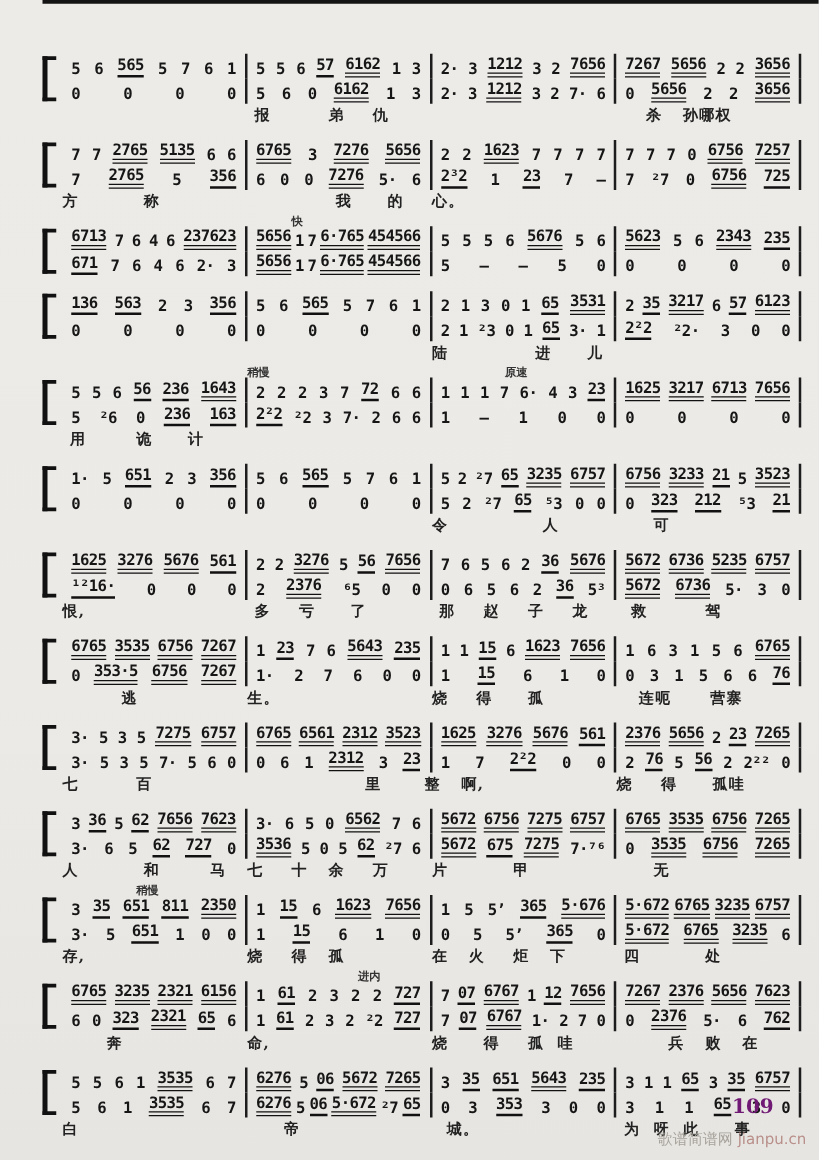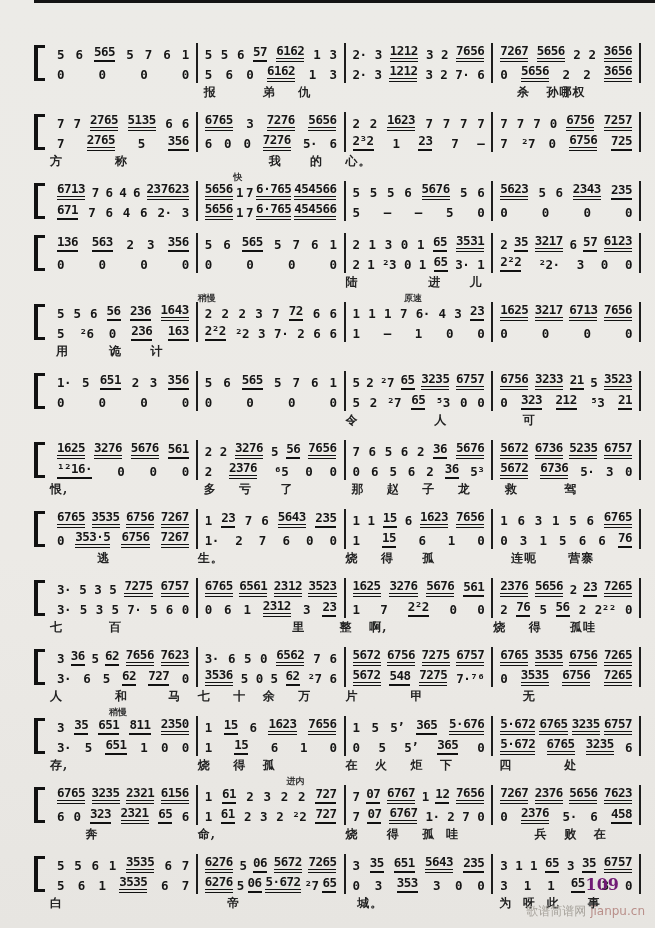--- a/index.html
+++ b/index.html
@@ -810,21 +810,21 @@
             <span class="tok u2">3536</span>
             <span class="tok">5</span>
             <span class="tok">0</span>
             <span class="tok">5</span>
             <span class="tok u1">62</span>
             <span class="tok">²7</span>
             <span class="tok">6</span>
           </div>
           <div class="measure">
             <span class="tok u2">5672</span>
-            <span class="tok u1">548</span>
+            <span class="tok u1">675</span>
             <span class="tok u2">7275</span>
             <span class="tok">7·⁷⁶</span>
           </div>
           <div class="measure">
             <span class="tok">0</span>
             <span class="tok u2">3535</span>
             <span class="tok u2">6756</span>
             <span class="tok u2">7265</span>
           </div>
         </div>
@@ -979,21 +979,21 @@
             <span class="tok">1·</span>
             <span class="tok">2</span>
             <span class="tok">7</span>
             <span class="tok">0</span>
           </div>
           <div class="measure">
             <span class="tok">0</span>
             <span class="tok u2">2376</span>
             <span class="tok">5·</span>
             <span class="tok">6</span>
-            <span class="tok u1">458</span>
+            <span class="tok u1">762</span>
           </div>
         </div>
       </div>
       <div class="lyrics">
         <span class="lyr" style="left: 6%;">奔</span>
         <span class="lyr" style="left: 25%;">命,</span>
         <span class="lyr" style="left: 50%;">烧</span>
         <span class="lyr" style="left: 57%;">得</span>
         <span class="lyr" style="left: 63%;">孤</span>
         <span class="lyr" style="left: 67%;">哇</span>

